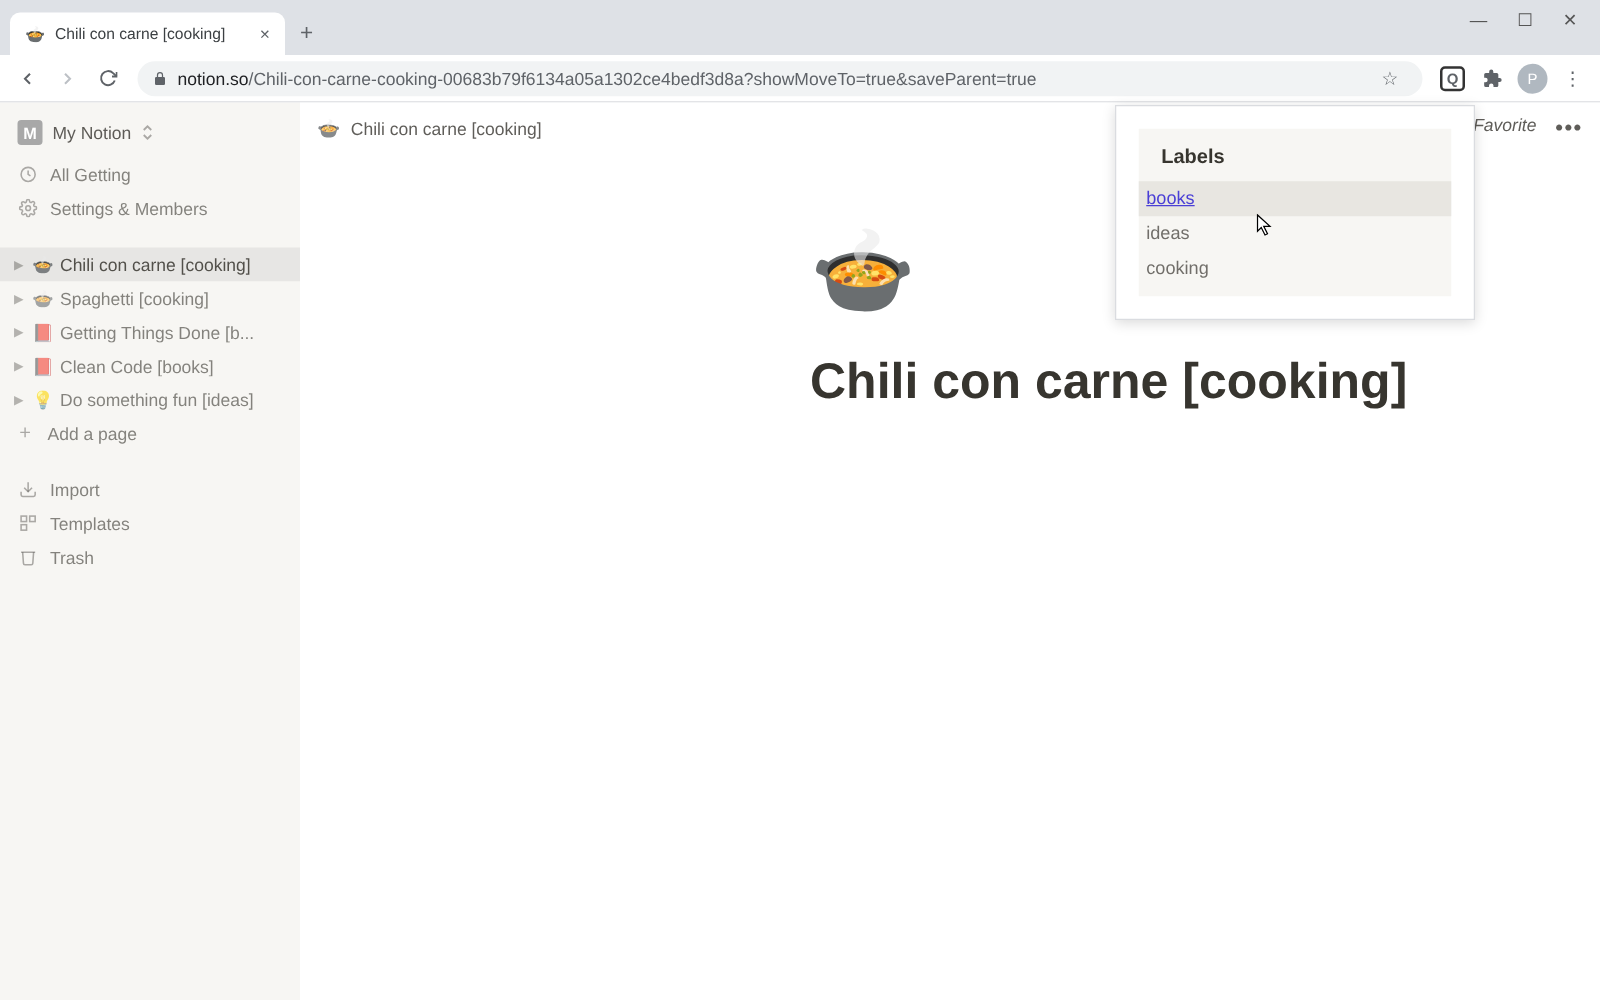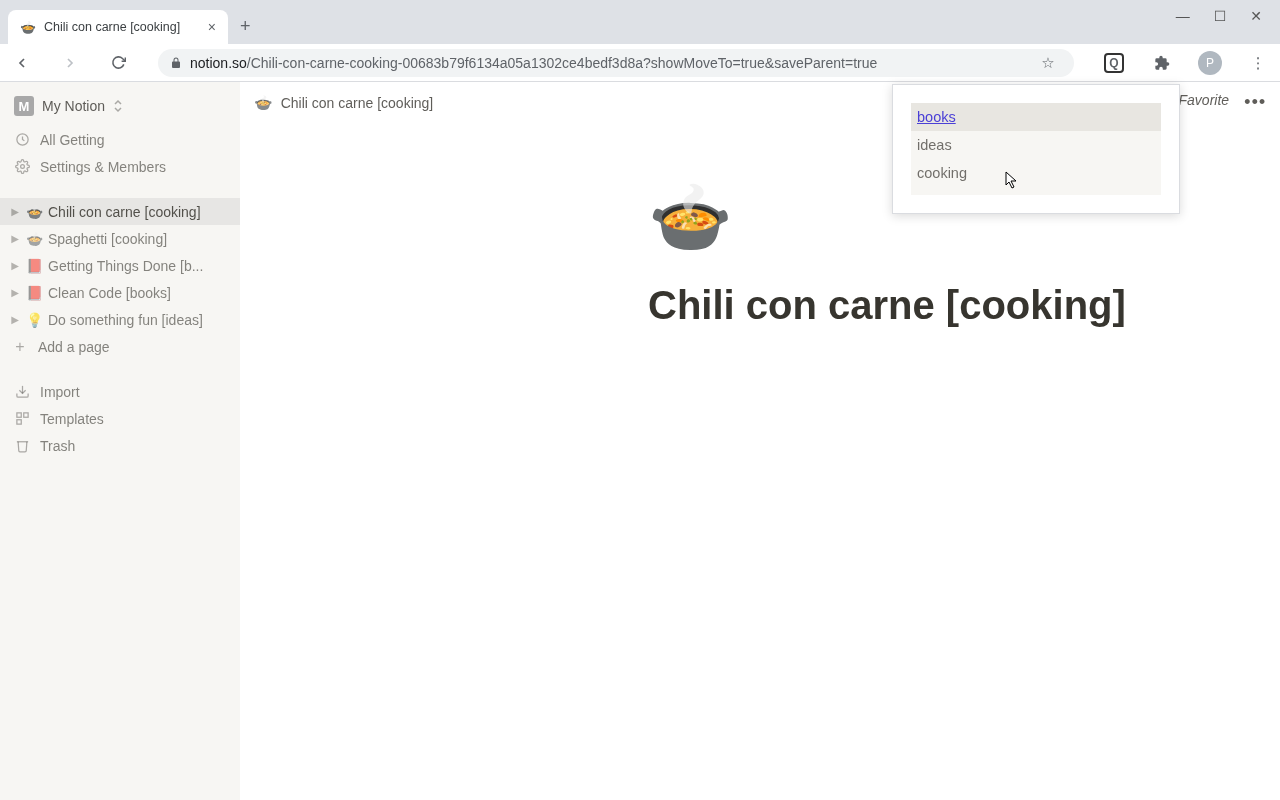--- a/index.html
+++ b/index.html
@@ -11,21 +11,21 @@
 .window-controls { position: absolute; top: 0; right: 0; display: flex; gap: 24px; padding: 8px 18px; }
 .window-controls span { color: #555; font-size: 14px; }
 
 .tab-bar { display: flex; align-items: center; height: 36px; padding-left: 8px; }
 .tab { display: flex; align-items: center; background: #fff; height: 34px; padding: 0 12px; border-radius: 8px 8px 0 0; min-width: 220px; gap: 8px; margin-top: 2px; }
 .tab-favicon { width: 16px; height: 16px; display:flex; align-items:center; justify-content:center; font-size:13px;}
 .tab-title { font-size: 12.5px; color: #3c4043; flex: 1; white-space: nowrap; overflow: hidden; text-overflow: ellipsis; }
 .tab-close { color: #5f6368; font-size: 14px; cursor: pointer; }
 .new-tab { color: #5f6368; font-size: 18px; padding: 0 12px; cursor: pointer; }
 
-.toolbar { background: #fff; height: 38px; display: flex; align-items: center; padding: 0 8px; gap: 20px; border-bottom: 1px solid #dadce0; }
+.toolbar { background: #fff; height: 38px; display: flex; align-items: center; padding: 0 8px; gap: 4px; border-bottom: 1px solid #dadce0; }
 .nav-btn { width: 28px; height: 28px; display: flex; align-items: center; justify-content: center; color: #5f6368; border-radius: 50%; cursor: pointer; font-size:16px;}
 .nav-btn.disabled { color: #bdc1c6; }
 .url-bar { flex: 1; background: #f1f3f4; border-radius: 14px; height: 28px; display: flex; align-items: center; padding: 0 12px; gap: 8px; margin: 0 6px; }
 .lock-icon { color: #5f6368; font-size: 12px; }
 .url-text { font-size: 14px; color: #202124; flex: 1; white-space: nowrap; overflow: hidden; }
 .url-domain { color: #202124; }
 .url-path { color: #5f6368; }
 .toolbar-icon { width: 28px; height: 28px; display: flex; align-items: center; justify-content: center; color: #5f6368; cursor: pointer; font-size:15px; }
 .ext-icon { border: 2px solid #333; border-radius: 4px; width: 20px; height: 20px; display: inline-flex; align-items: center; justify-content: center; font-weight: bold; font-size: 12px; }
 .avatar { width: 24px; height: 24px; border-radius: 50%; background: #b0b8c0; color: #fff; display: flex; align-items: center; justify-content: center; font-size: 12px; font-weight: 500; }
@@ -242,20 +242,21 @@
       </div>
     </div>
 
     <div class="content">
       <div class="hero-icon">🍲</div>
       <div class="page-title">Chili con carne [cooking]</div>
     </div>
 
     <div class="ext-popup">
       <div class="ext-inner">
+        <div class="ext-title">Labels</div>
         <div id="popup-items">
             <div class="ext-item selected"><a href="#">books</a></div>
             <div class="ext-item">ideas</div>
             <div class="ext-item">cooking</div>
           </div>
       </div>
       <span class="cursor-arrow" style="top:86px; left:112px;">
         <svg width="14" height="18" viewBox="0 0 14 18">
             <path d="M1 1 L1 14 L4 11 L7 17 L9 16 L6 10 L11 10 Z" fill="white" stroke="black" stroke-width="1"></path>
           </svg>

